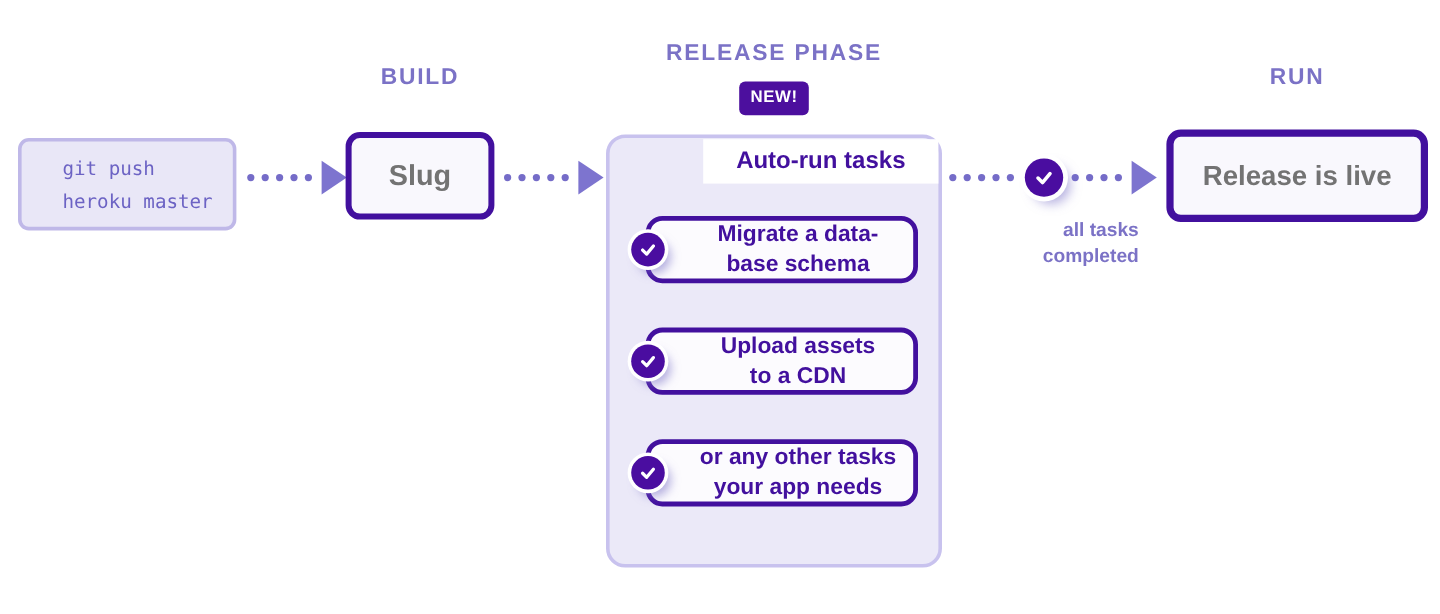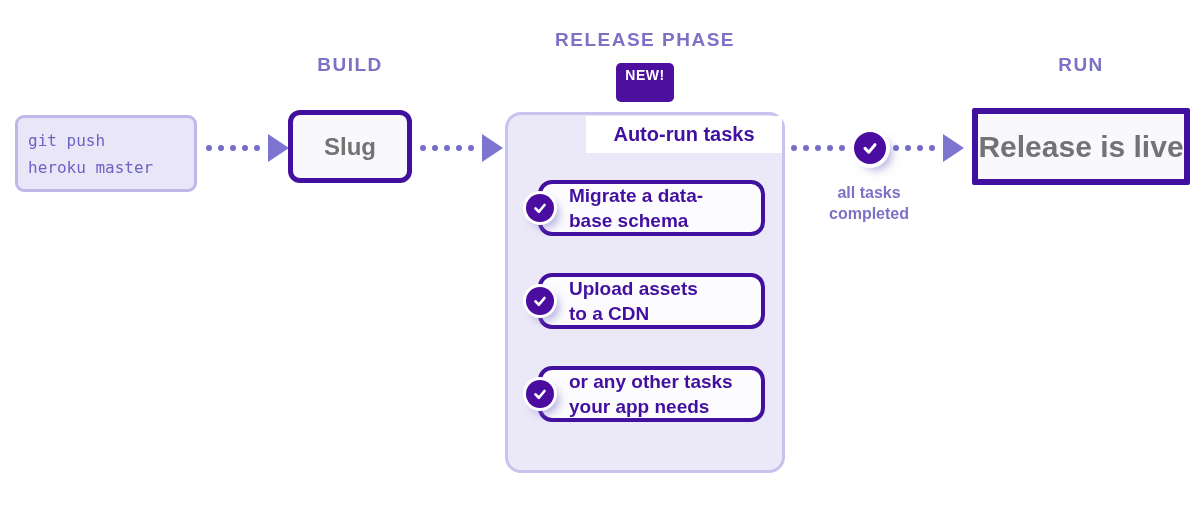--- a/index.html
+++ b/index.html
@@ -31,37 +31,37 @@
   #hdr-build { left: 288px; width: 124px; }
   #hdr-release { left: 505px; width: 280px; flex-direction: column; }
   #hdr-run { left: 972px; width: 218px; }
 
   .new-badge {
     background: #4c0f9e;
     color: #ffffff;
     font-size: 14px;
     font-weight: bold;
     letter-spacing: 0.5px;
-    padding: 5px 9px 20px 9px;
+    padding: 5px 9px 9px 9px;
     border-radius: 5px;
     line-height: 1;
   }
 
   
   .git-box {
     position: absolute;
     left: 15px; top: 115px;
     width: 182px; height: 77px;
     background: #e9e7f7;
     border: 3px solid #bfb8e8;
     border-radius: 9px;
     display: flex;
     flex-direction: column;
     justify-content: center;
-    padding-left: 10px;
+    padding-left: 34px;
   }
   .git-box span {
     font-family: "DejaVu Sans Mono", monospace;
     font-size: 16px;
     line-height: 27px;
     color: #6c63c4;
     white-space: pre;
   }
 
   
@@ -70,22 +70,22 @@
     background: #f9f8fd;
     border: 5px solid #42109e;
     border-radius: 12px;
     display: flex;
     align-items: center;
     justify-content: center;
     color: #737373;
     font-weight: bold;
   }
   #slug-box { left: 288px; top: 110px; width: 124px; height: 73px; font-size: 24px; }
-  #run-box  { left: 972px; top: 108px; width: 218px; height: 77px; font-size: 30px;
-              border-width: 6px; border-radius: 2px; }
+  #run-box  { left: 972px; top: 108px; width: 218px; height: 77px; font-size: 23px;
+              border-width: 6px; border-radius: 12px; }
 
   
   .dotted-arrow {
     position: absolute;
     display: flex;
     align-items: center;
   }
   #arrow-1 { left: 206px; top: 134px; width: 82px; height: 28px; }
   #arrow-2 { left: 420px; top: 134px; width: 80px; height: 28px; }
   #arrow-3 { left: 791px; top: 127px; width: 172px; height: 42px; }
@@ -125,20 +125,21 @@
   }
 
   
   .release-panel {
     position: absolute;
     left: 505px; top: 112px;
     width: 280px; height: 361px;
     background: #ebe9f8;
     border: 3px solid #c8c2ee;
     border-radius: 16px;
+    text-align: center;
   }
   .panel-title {
     position: absolute;
     right: 0; top: 1px;
     width: 196px; height: 37px;
     background: #ffffff;
     display: flex;
     align-items: center;
     justify-content: center;
     font-size: 20px;
@@ -175,21 +176,21 @@
     top: 50%;
     transform: translateY(-50%);
     width: 28px; height: 28px;
   }
 
   
   .completion-caption {
     position: absolute;
     left: 789px; top: 182px;
     width: 160px;
-    text-align: center;
+    text-align: right;
     font-size: 16px;
     font-weight: bold;
     line-height: 21px;
     color: #7b72c6;
   }
   .completion-caption span { display: block; }
 </style>
 </head>
 <body>
 

